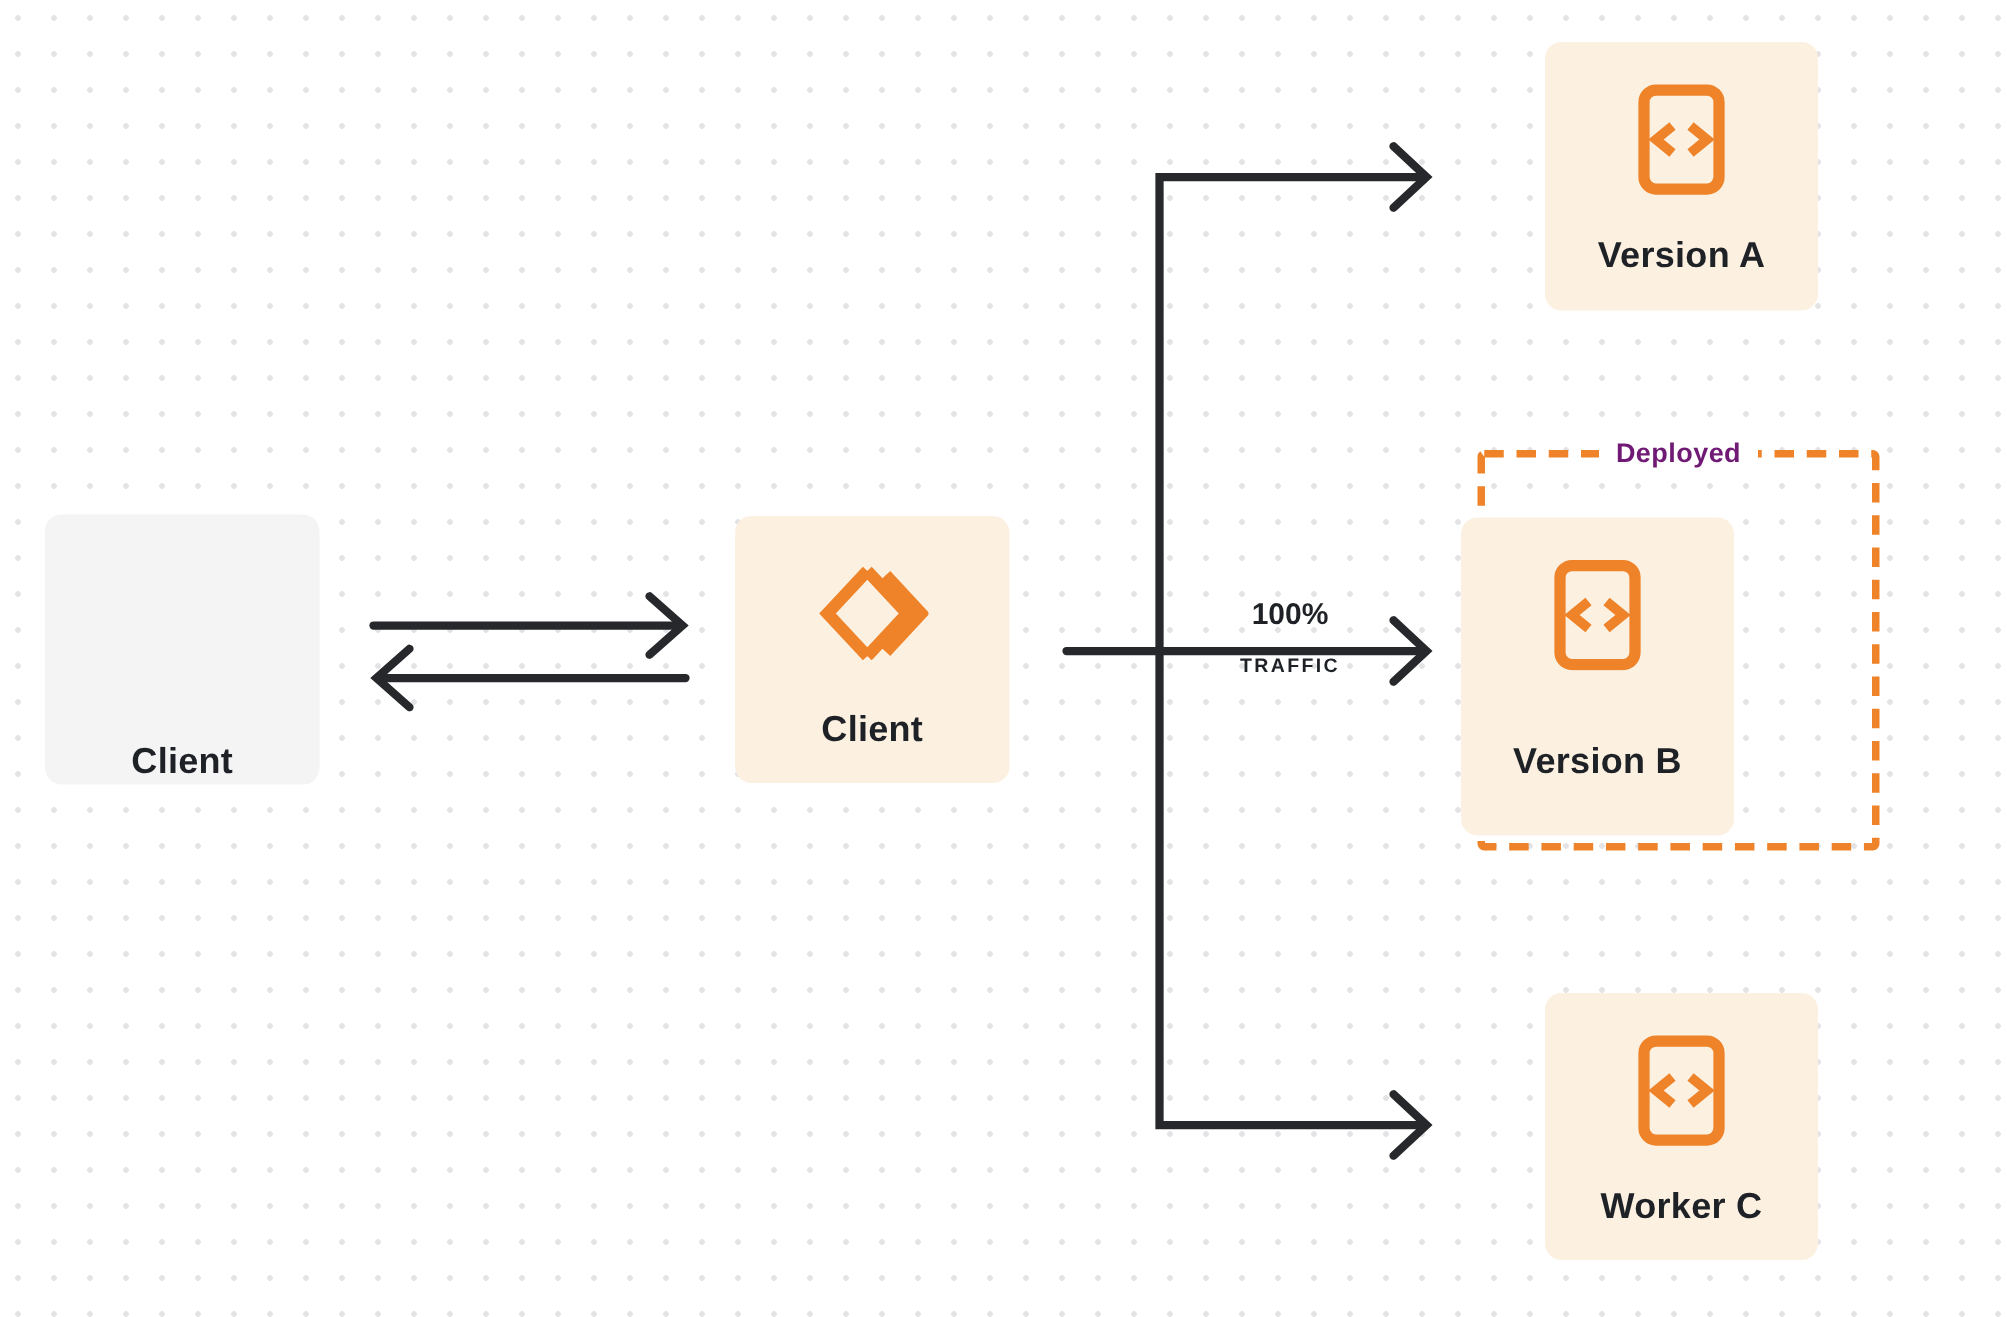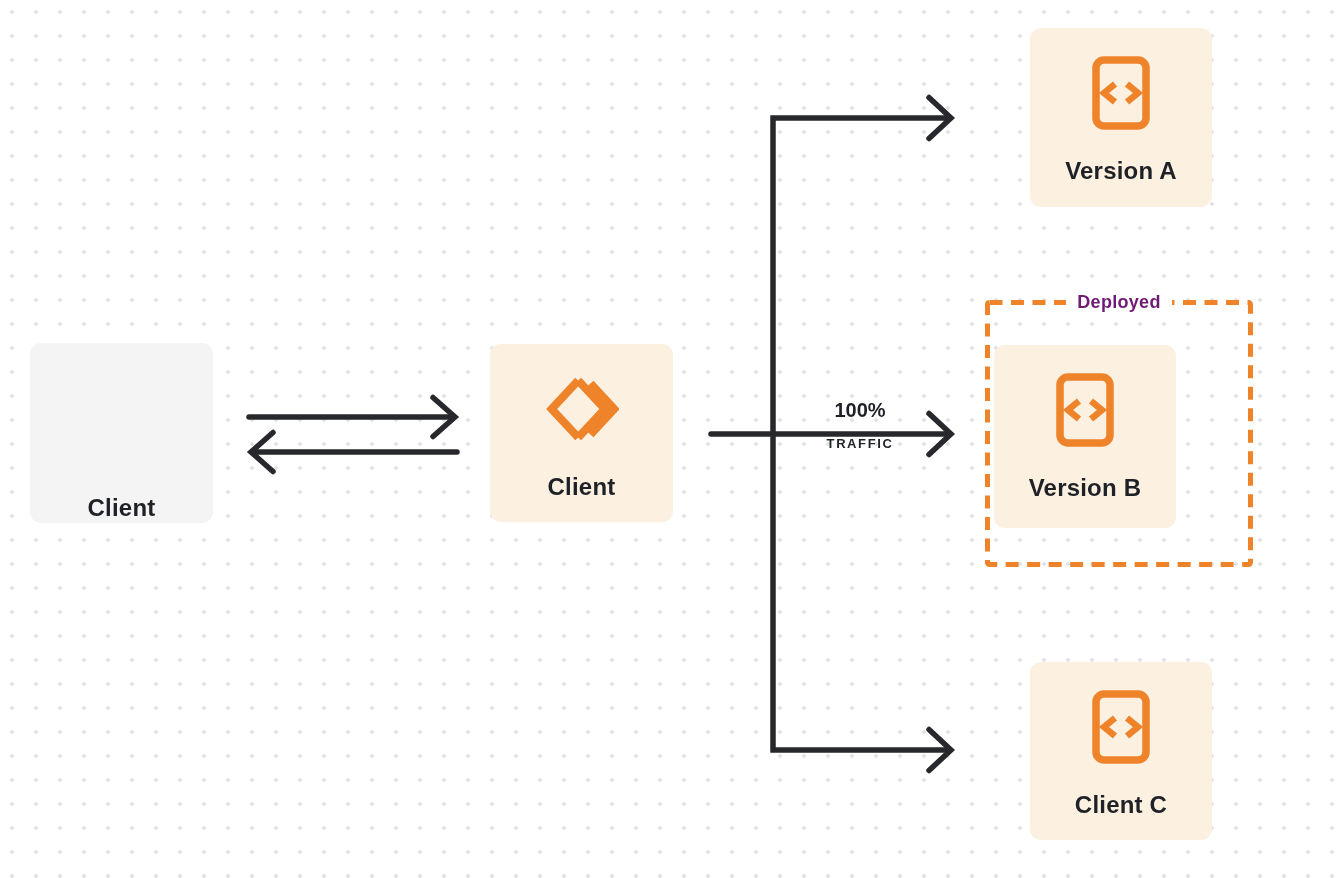--- a/index.html
+++ b/index.html
@@ -137,21 +137,21 @@
         <rect x="4" y="4" width="50" height="66" rx="8" stroke-width="7.5"></rect>
         <g stroke-width="6.5" stroke-linecap="butt" stroke-linejoin="miter">
           <path d="M23 28 L12 37 L23 46"></path>
           <path d="M35 28 L46 37 L35 46"></path>
         </g>
       </svg>
     </div>
     <div class="node-label">Version A</div>
   </div>
 
-  <div class="node cream-node" style="left:994px; top:345px; width:182px; height:183px;">
+  <div class="node cream-node" style="left:974px; top:345px; width:182px; height:212px;gap:20px;">
     <div class="icon-slot">
       <svg width="58" height="74" viewBox="0 0 58 74" fill="none" stroke="#ee8329">
         <rect x="4" y="4" width="50" height="66" rx="8" stroke-width="7.5"></rect>
         <g stroke-width="6.5" stroke-linecap="butt" stroke-linejoin="miter">
           <path d="M23 28 L12 37 L23 46"></path>
           <path d="M35 28 L46 37 L35 46"></path>
         </g>
       </svg>
     </div>
     <div class="node-label">Version B</div>
@@ -160,16 +160,16 @@
   <div class="node cream-node" style="left:1030px; top:662px; width:182px; height:178px;">
     <div class="icon-slot">
       <svg width="58" height="74" viewBox="0 0 58 74" fill="none" stroke="#ee8329">
         <rect x="4" y="4" width="50" height="66" rx="8" stroke-width="7.5"></rect>
         <g stroke-width="6.5" stroke-linecap="butt" stroke-linejoin="miter">
           <path d="M23 28 L12 37 L23 46"></path>
           <path d="M35 28 L46 37 L35 46"></path>
         </g>
       </svg>
     </div>
-    <div class="node-label">Client C</div>
+    <div class="node-label">Worker C</div>
   </div>
 
 </div>
 
 </body></html>

